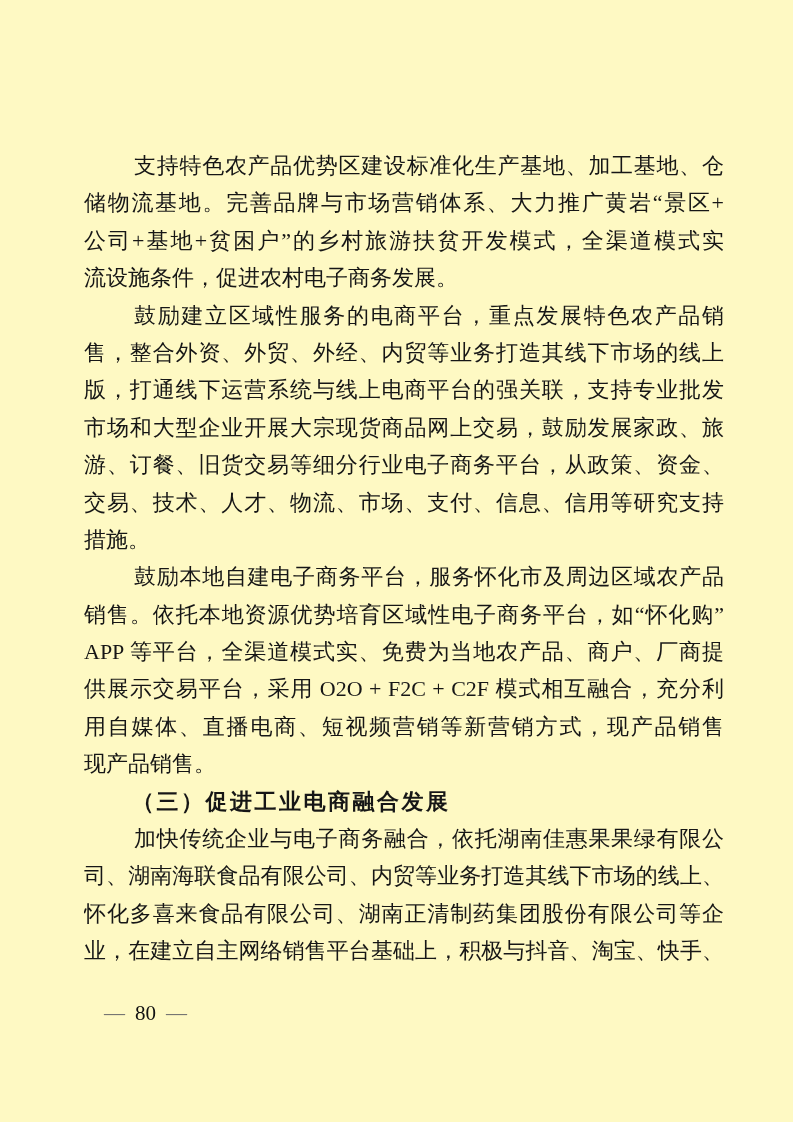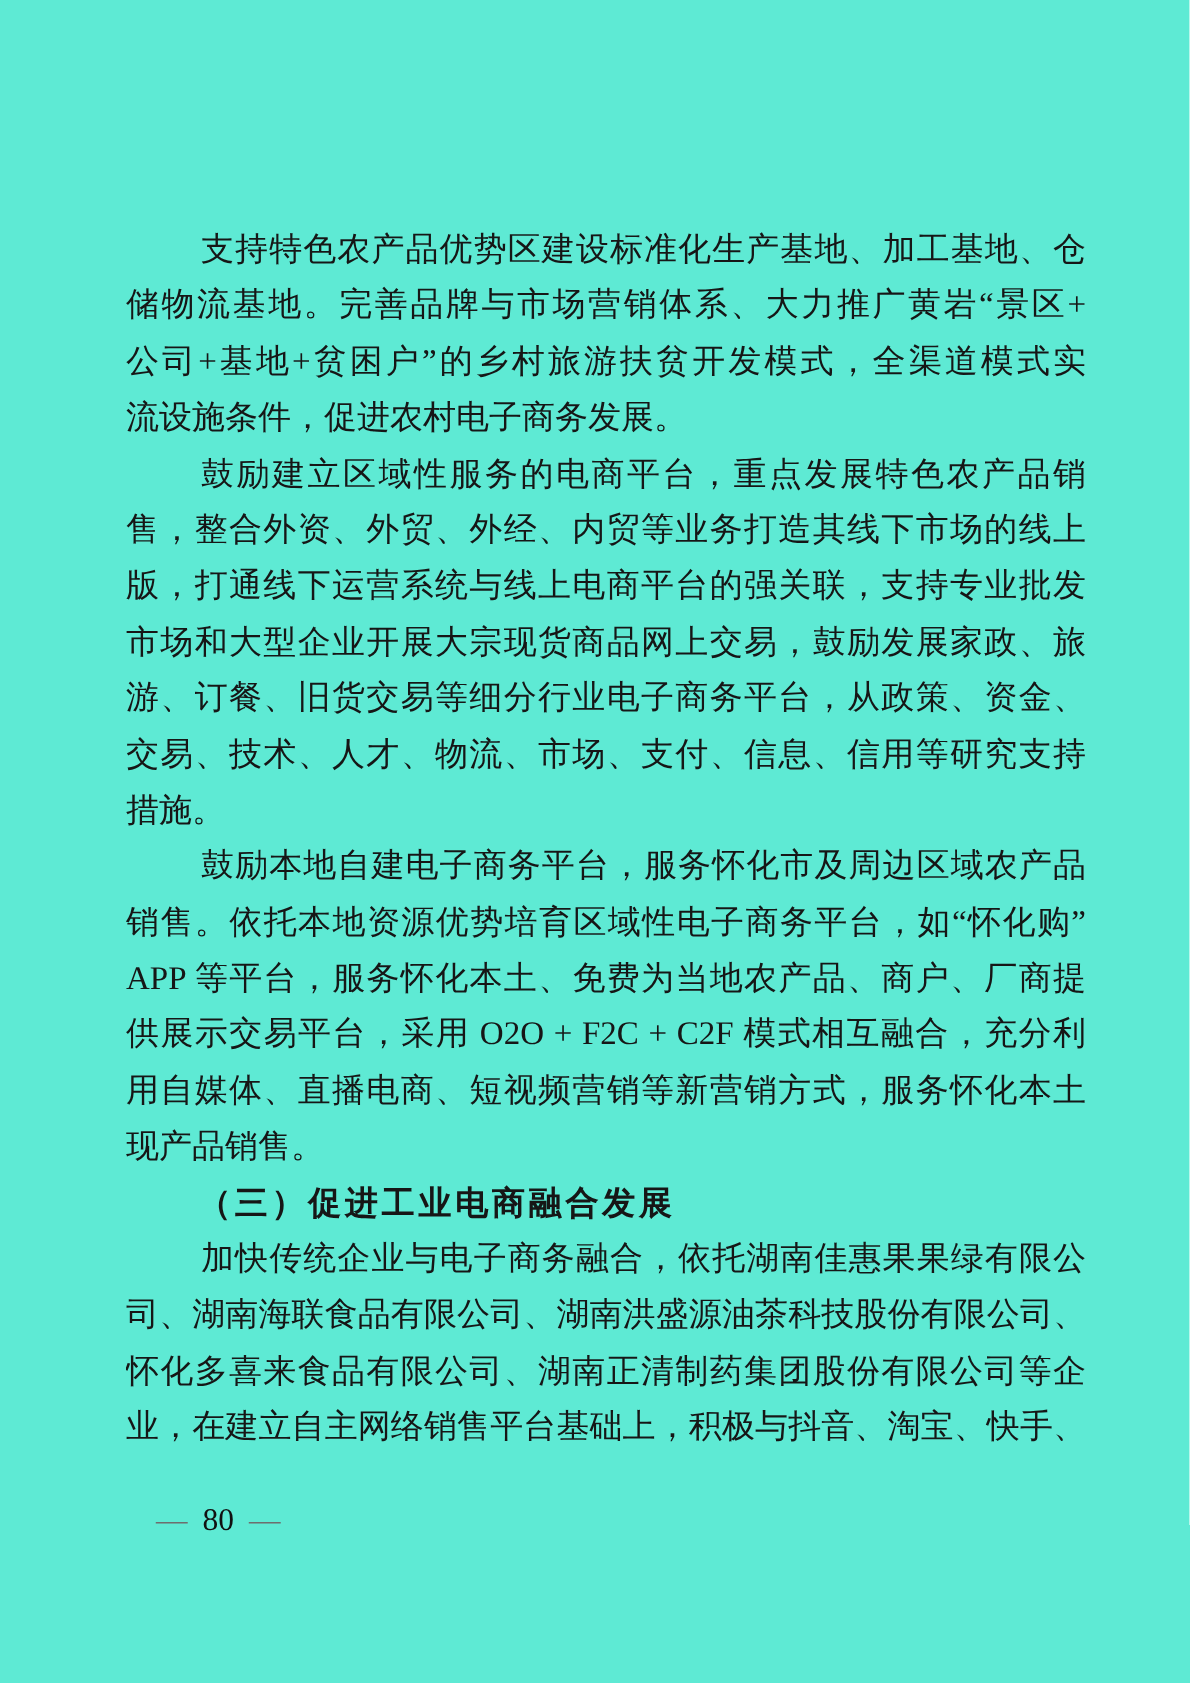--- a/index.html
+++ b/index.html
@@ -4,21 +4,21 @@
 <style>
   html, body {
     margin: 0;
     padding: 0;
     background: #ffffff;
   }
   .page {
     position: relative;
     width: 793px;
     height: 1122px;
-    background: #5eead4;
+    background: #fef9c3;
     overflow: hidden;
     font-family: "Liberation Serif", "DejaVu Serif", serif;
     color: #161616;
   }
   .textblock {
     position: absolute;
     left: 84px;
     top: 147px;
     width: 640px;
   }
@@ -74,27 +74,27 @@
     <div class="ln end">流设施条件，促进农村电子商务发展。</div>
     <div class="ln indent">鼓励建立区域性服务的电商平台，重点发展特色农产品销</div>
     <div class="ln">售，整合外资、外贸、外经、内贸等业务打造其线下市场的线上</div>
     <div class="ln">版，打通线下运营系统与线上电商平台的强关联，支持专业批发</div>
     <div class="ln">市场和大型企业开展大宗现货商品网上交易，鼓励发展家政、旅</div>
     <div class="ln">游、订餐、旧货交易等细分行业电子商务平台，从政策、资金、</div>
     <div class="ln">交易、技术、人才、物流、市场、支付、信息、信用等研究支持</div>
     <div class="ln end">措施。</div>
     <div class="ln indent">鼓励本地自建电子商务平台，服务怀化市及周边区域农产品</div>
     <div class="ln">销售。依托本地资源优势培育区域性电子商务平台，如“怀化购”</div>
-    <div class="ln">APP 等平台，服务怀化本土、免费为当地农产品、商户、厂商提</div>
+    <div class="ln">APP 等平台，全渠道模式实、免费为当地农产品、商户、厂商提</div>
     <div class="ln">供展示交易平台，采用 O2O + F2C + C2F 模式相互融合，充分利</div>
-    <div class="ln">用自媒体、直播电商、短视频营销等新营销方式，服务怀化本土</div>
+    <div class="ln">用自媒体、直播电商、短视频营销等新营销方式，现产品销售</div>
     <div class="ln end">现产品销售。</div>
     <div class="ln heading">（三）促进工业电商融合发展</div>
     <div class="ln indent">加快传统企业与电子商务融合，依托湖南佳惠果果绿有限公</div>
-    <div class="ln">司、湖南海联食品有限公司、湖南洪盛源油茶科技股份有限公司、</div>
+    <div class="ln">司、湖南海联食品有限公司、内贸等业务打造其线下市场的线上、</div>
     <div class="ln">怀化多喜来食品有限公司、湖南正清制药集团股份有限公司等企</div>
     <div class="ln">业，在建立自主网络销售平台基础上，积极与抖音、淘宝、快手、</div>
   </div>
 
   <div class="footer">
     <span class="dash">—</span><span class="num">80</span><span class="dash">—</span>
   </div>
 </div>
 
 </body></html>

